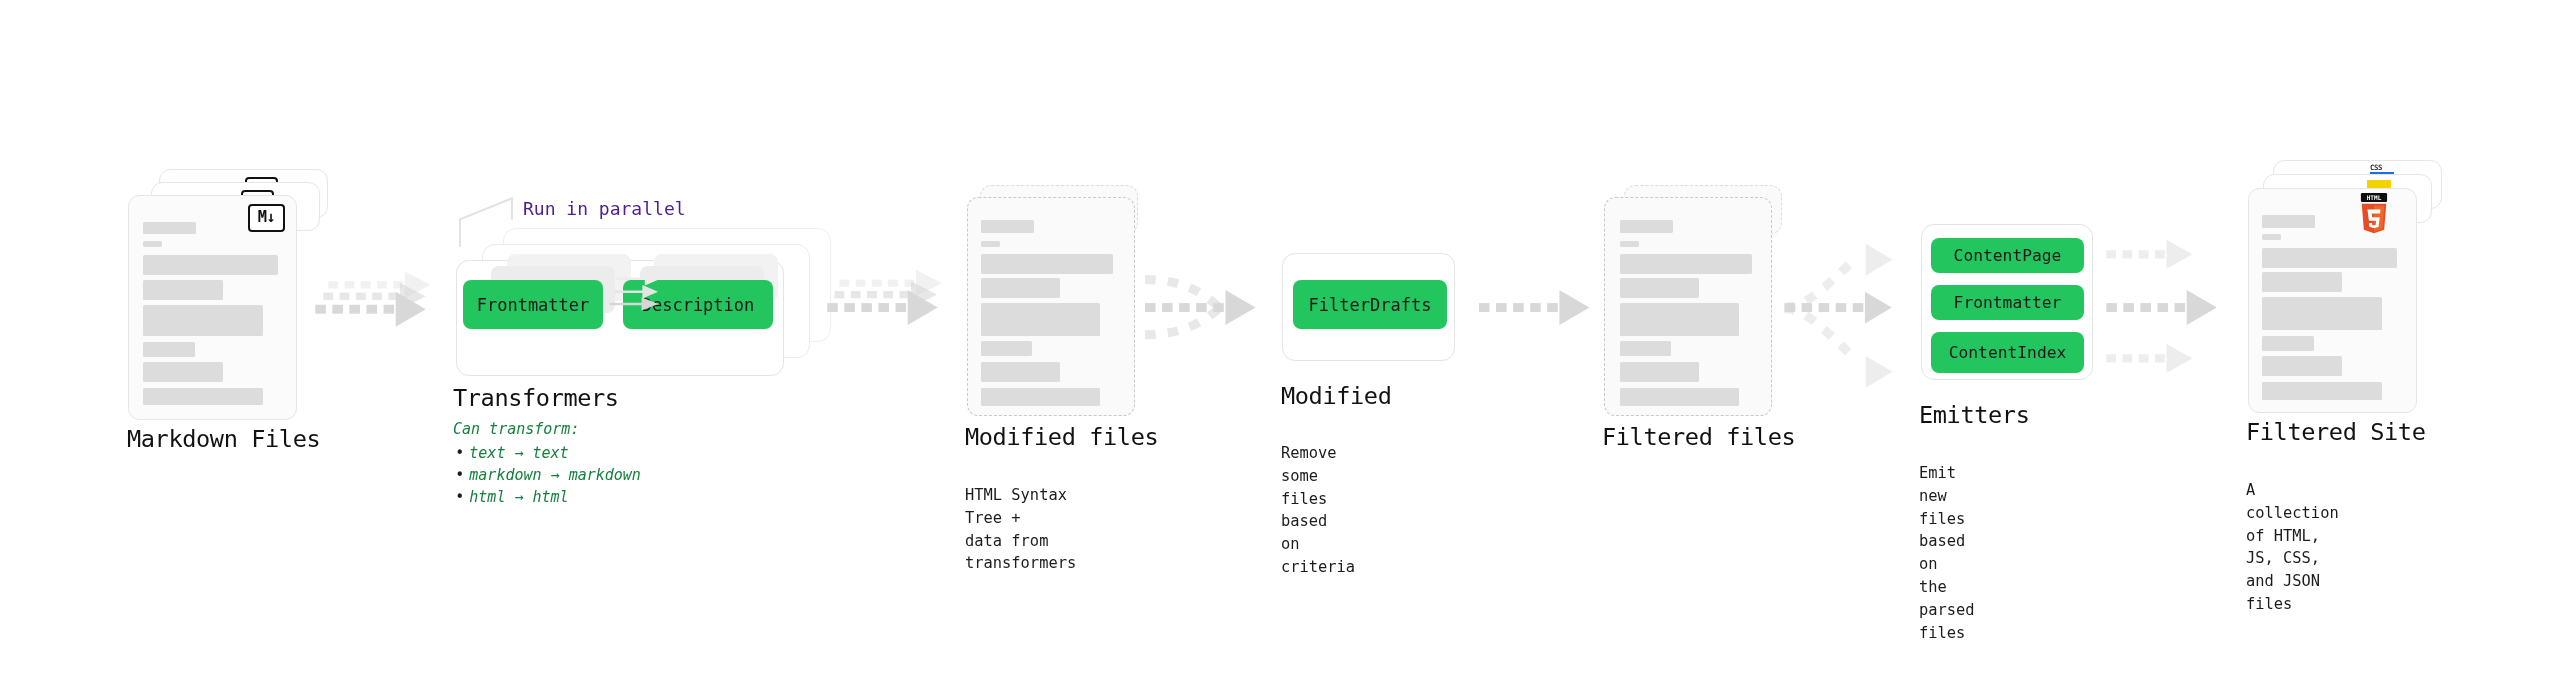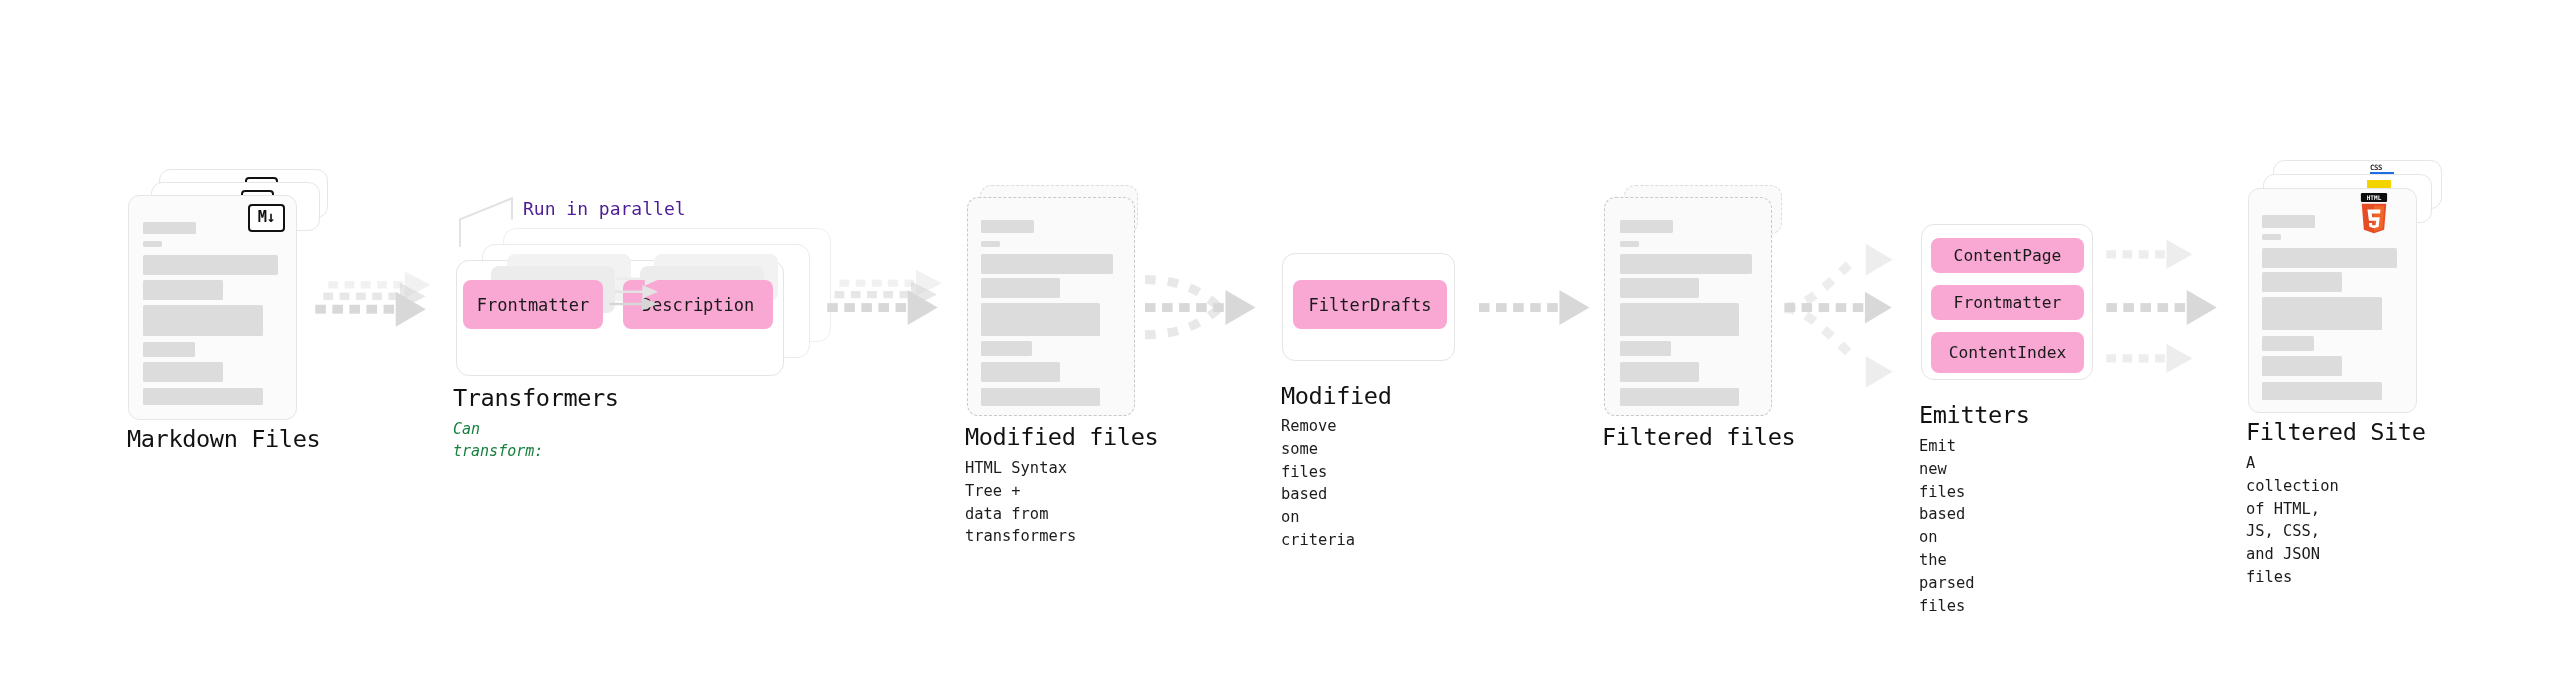--- a/index.html
+++ b/index.html
@@ -88,21 +88,21 @@
   
   .panel {
     position: absolute;
     border: 1.6px solid #e4e4e4;
     border-radius: 13px;
     background: #ffffff;
     box-sizing: border-box;
   }
   .chip {
     position: absolute;
-    background: #f9a8d4;
+    background: #22c55e;
     border-radius: 8.1px;
     display: flex;
     align-items: center;
     justify-content: center;
     color: #1a1a1a;
     white-space: nowrap;
     box-sizing: border-box;
   }
   .chip.ghost { background: #ececec; }
   .chip.ghost2 { background: #f2f2f2; }
@@ -114,20 +114,21 @@
     color: #121212;
     white-space: nowrap;
     letter-spacing: -0.4px;
   }
   .subtitle {
     position: absolute;
     font-size: 15.4px;
     color: #1c1c1c;
     line-height: 1.48;
     white-space: pre-line;
+    margin-top: 27px;
   }
   .parallel-label {
     position: absolute;
     font-size: 18px;
     color: #4c1d95;
     white-space: nowrap;
   }
 
   .bullets {
     position: absolute;
@@ -241,20 +242,25 @@
       <g stroke="#d6d6d6" stroke-width="3" fill="#d6d6d6">
         <line x1="750" y1="374" x2="793" y2="374"></line>
         <polygon points="791,368 806,374 791,380"></polygon>
       </g>
     </svg>
 
     <div class="title" style="left:453px; top:384px;">Transformers</div>
 
     <div class="bullets" style="left:453px; top:418px;">
       <p class="lead">Can transform:</p>
+      <ul>
+        <li>text → text</li>
+        <li>markdown → markdown</li>
+        <li>html → html</li>
+      </ul>
     </div>
   </div>
 
   <svg class="arrow-layer" width="2576" height="681" style="left:0; top:0;" viewBox="0 0 3170 838">
     <g fill="#d8d8d8">
       <g opacity="0.35">
         <rect x="1033" y="344" width="12" height="9"></rect>
         <rect x="1053" y="344" width="12" height="9"></rect>
         <rect x="1073" y="344" width="12" height="9"></rect>
         <rect x="1093" y="344" width="12" height="9"></rect>

